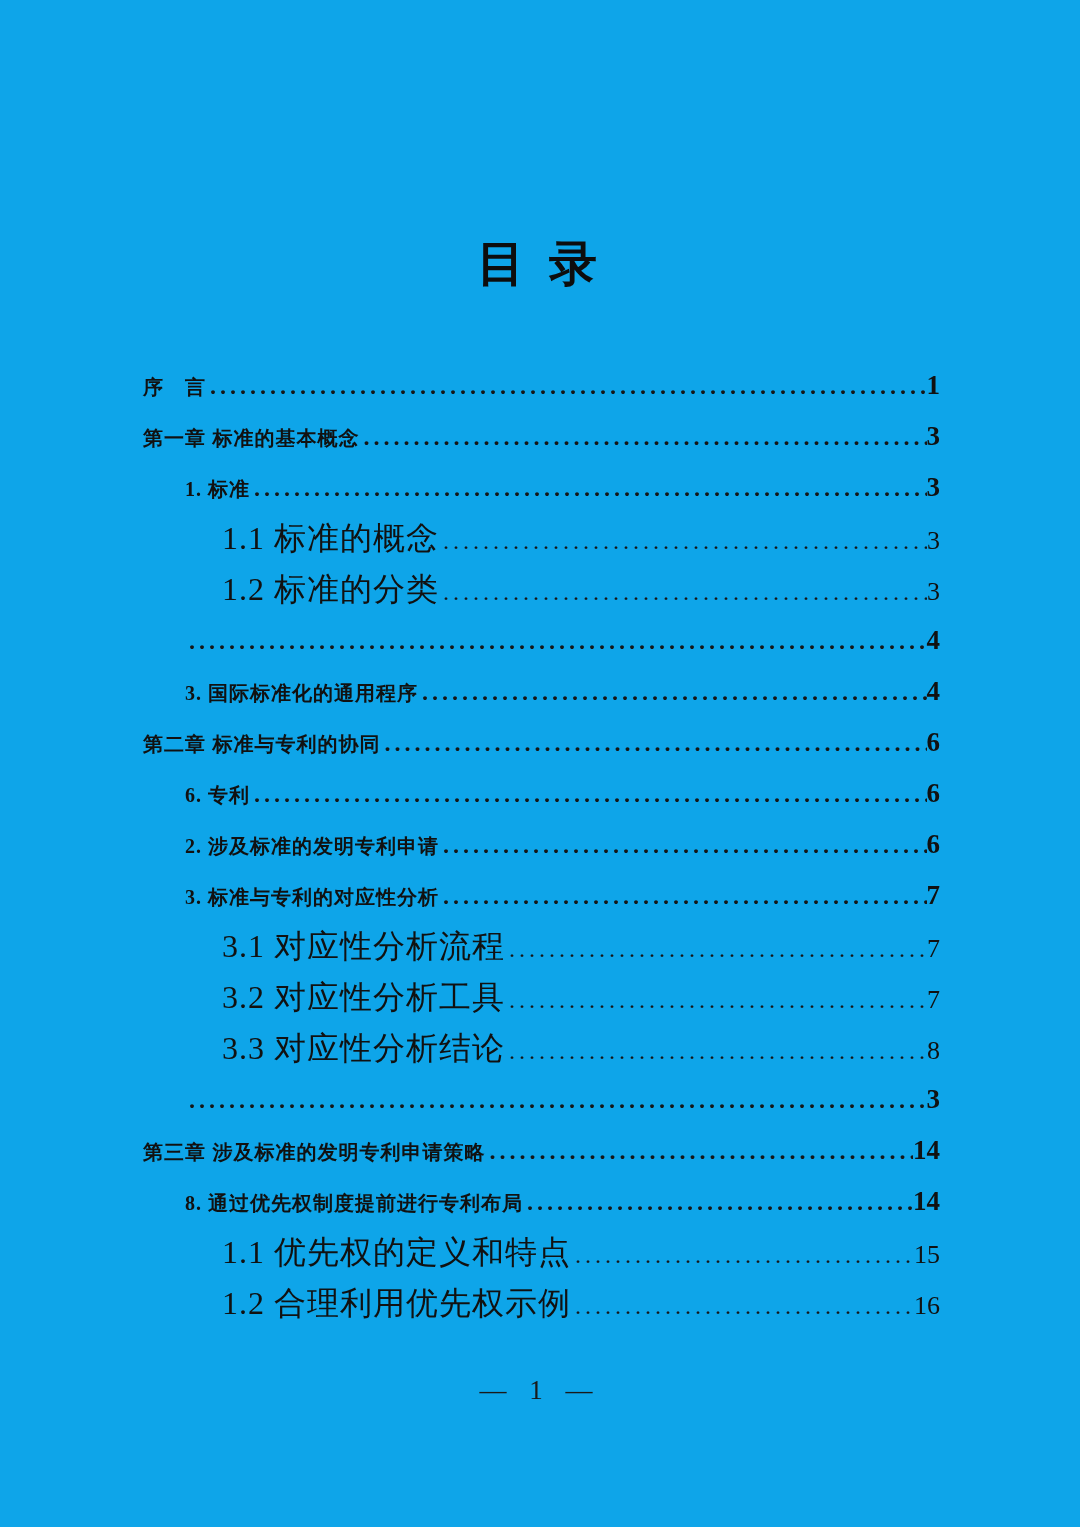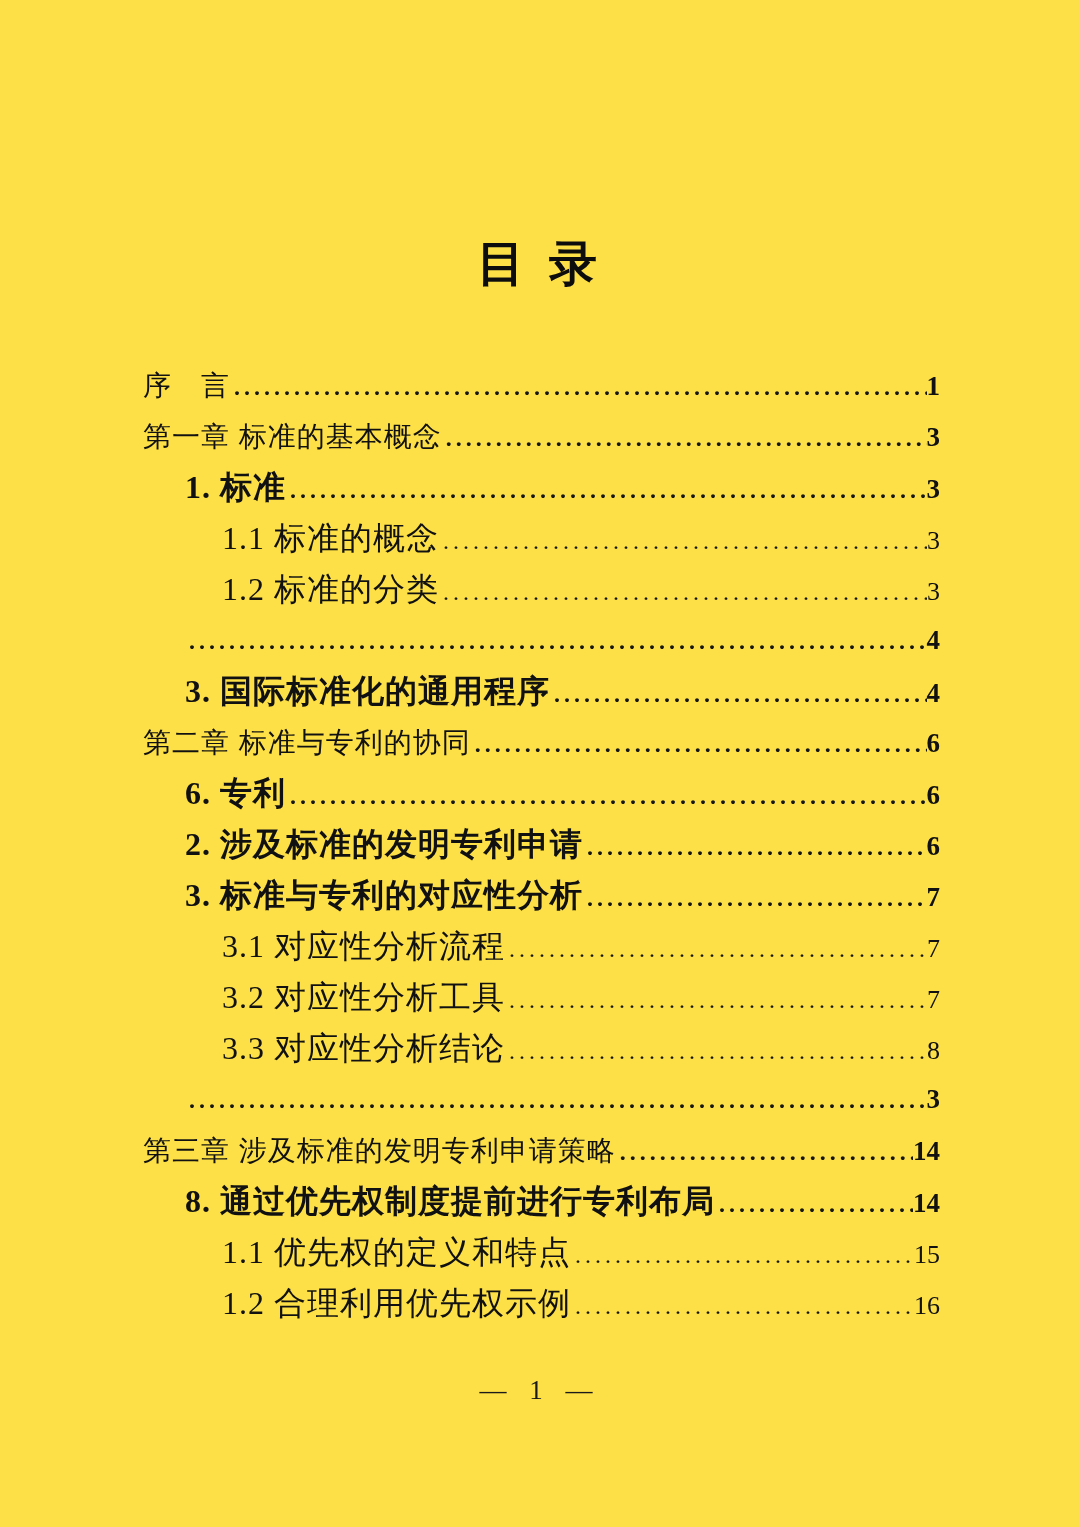--- a/index.html
+++ b/index.html
@@ -11,21 +11,21 @@
     width: 1080px;
     height: 1527px;
     font-family: "Liberation Serif", serif;
     color: #111111;
     position: relative;
     overflow: hidden;
   }
   .page {
     width: 1080px;
     height: 1527px;
-    background: #fde047;
+    background: #0ea5e9;
     box-sizing: border-box;
   }
   .doc-title {
     margin: 0;
     padding-top: 240px;
     text-align: center;
     font-family: "Liberation Serif", serif;
     font-size: 48px;
     font-weight: bold;
     line-height: 1;
@@ -43,28 +43,28 @@
   }
   .entry.level-1 { padding-left: 42px; }
   .entry.level-2 { padding-left: 79px; }
 
   .entry .label {
     white-space: nowrap;
     flex: 0 0 auto;
   }
   .entry.chapter .label {
     font-family: "Liberation Sans", sans-serif;
-    font-weight: normal;
-    font-size: 28px;
+    font-weight: bold;
+    font-size: 20px;
     letter-spacing: 1px;
   }
   .entry.section .label {
     font-family: "Liberation Serif", serif;
     font-weight: bold;
-    font-size: 32px;
+    font-size: 20px;
     letter-spacing: 1px;
   }
   .entry.subsection .label {
     font-family: "Liberation Serif", serif;
     font-weight: normal;
     font-size: 32px;
     letter-spacing: 1px;
   }
 
   .dots {

